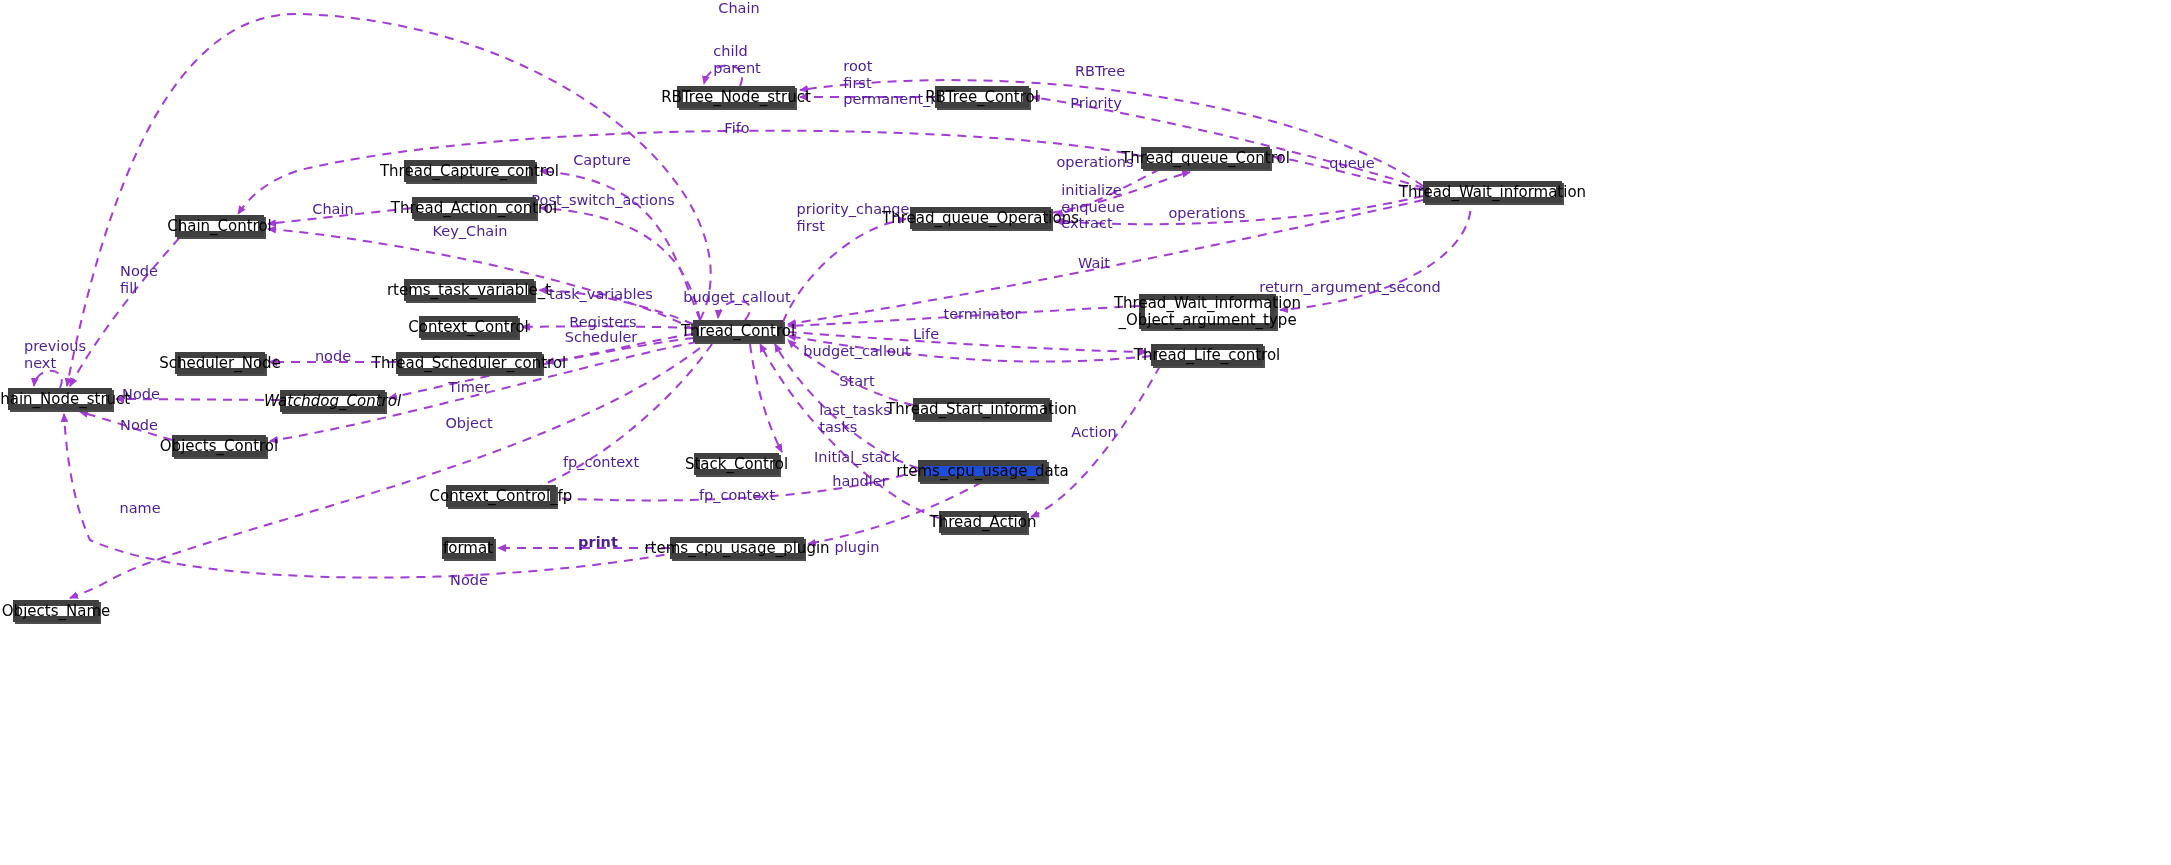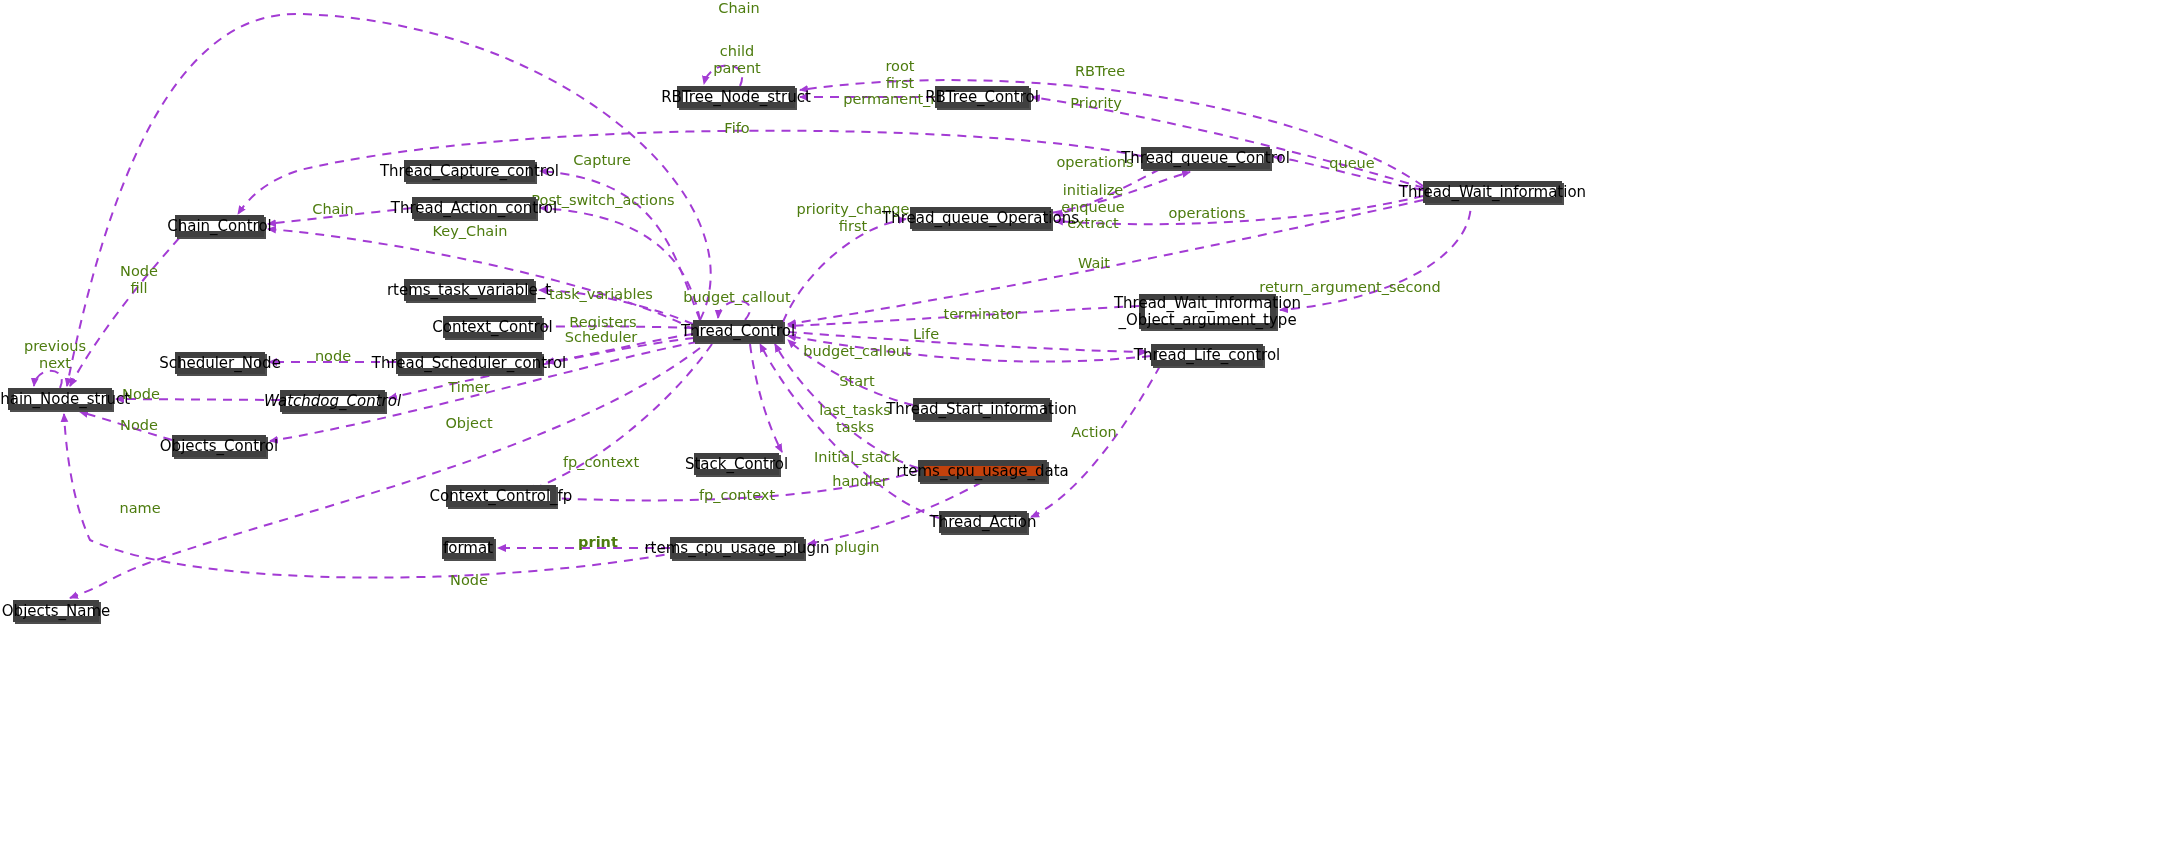--- a/index.html
+++ b/index.html
@@ -4,23 +4,23 @@
 <style>
   html,body{margin:0;padding:0;background:#ffffff;}
   #stage{position:relative;width:2171px;height:865px;background:#ffffff;
          font-family:"DejaVu Sans","Liberation Sans",sans-serif;overflow:hidden;}
   svg.edges{position:absolute;left:0;top:0;width:2171px;height:865px;}
   .node{position:absolute;box-sizing:border-box;background:#ffffff;
         border:6px solid #404040;display:flex;align-items:center;
         justify-content:center;text-align:center;color:#000000;
         font-size:15px;line-height:1.12;white-space:pre;z-index:3;
         box-shadow:2px 2px 0 0 #4d4d4d;}
-  .node.highlight{background:#c2410c;}
-  .elabel{position:absolute;color:#4d7c0f;font-size:14.5px;line-height:1.15;
-          white-space:pre;text-align:center;z-index:2;
+  .node.highlight{background:#1d4ed8;}
+  .elabel{position:absolute;color:#4c1d95;font-size:14.5px;line-height:1.15;
+          white-space:pre;z-index:2;
           transform:translate(-50%,-50%);background:transparent;}
 </style>
 </head>
 <body>
 
 <div id="stage">
   <svg class="edges" viewBox="0 0 2171 865" xmlns="http://www.w3.org/2000/svg">
     <defs>
       <marker id="ah" markerWidth="9" markerHeight="9" refX="8" refY="4.5" orient="auto" markerUnits="userSpaceOnUse">
         <path d="M0,0.6 L9,4.5 L0,8.4 z" fill="#a33bd4"></path>
@@ -115,21 +115,21 @@
   </svg>
 <div class="node" style="left: 8px; top: 388px; width: 104px; height: 22px;">Chain_Node_struct</div>
     <div class="node" style="left: 13px; top: 600px; width: 86px; height: 22px;">Objects_Name</div>
     <div class="node" style="left: 175px; top: 215px; width: 89px; height: 22px;">Chain_Control</div>
     <div class="node" style="left: 175px; top: 352px; width: 90px; height: 22px;">Scheduler_Node</div>
     <div class="node" style="left: 172px; top: 435px; width: 94px; height: 22px;">Objects_Control</div>
     <div class="node" style="left: 280px; top: 390px; width: 105px; height: 22px; font-style: italic;">Watchdog_Control</div>
     <div class="node" style="left: 404px; top: 160px; width: 131px; height: 22px;">Thread_Capture_control</div>
     <div class="node" style="left: 412px; top: 197px; width: 124px; height: 22px;">Thread_Action_control</div>
     <div class="node" style="left: 404px; top: 279px; width: 130px; height: 22px;">rtems_task_variable_t</div>
-    <div class="node" style="left: 419px; top: 316px; width: 99px; height: 22px; margin-left: 24px;">Context_Control</div>
+    <div class="node" style="left: 419px; top: 316px; width: 99px; height: 22px;">Context_Control</div>
     <div class="node" style="left: 396px; top: 352px; width: 146px; height: 22px;">Thread_Scheduler_control</div>
     <div class="node" style="left: 414px; top: 485px; width: 110px; height: 22px; margin-left: 32px;">Context_Control_fp</div>
     <div class="node" style="left: 442px; top: 537px; width: 52px; height: 22px;">format</div>
     <div class="node" style="left: 670px; top: 537px; width: 134px; height: 22px;">rtems_cpu_usage_plugin</div>
     <div class="node" style="left: 694px; top: 453px; width: 85px; height: 22px;">Stack_Control</div>
     <div class="node" style="left: 693px; top: 320px; width: 90px; height: 22px;">Thread_Control</div>
     <div class="node" style="left: 677px; top: 86px; width: 118px; height: 22px;">RBTree_Node_struct</div>
     <div class="node" style="left: 935px; top: 86px; width: 94px; height: 22px;">RBTree_Control</div>
     <div class="node" style="left: 910px; top: 207px; width: 141px; height: 22px;">Thread_queue_Operations</div>
     <div class="node highlight" style="left: 918px; top: 460px; width: 129px; height: 22px;">rtems_cpu_usage_data</div>

